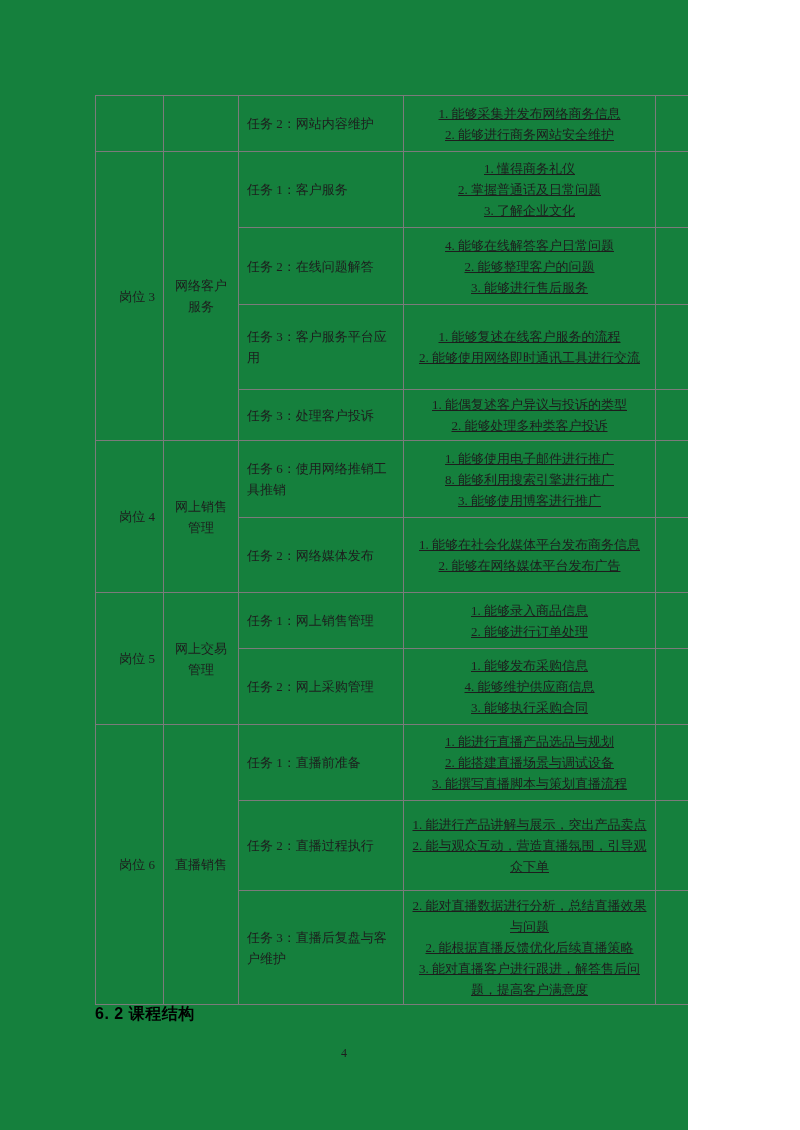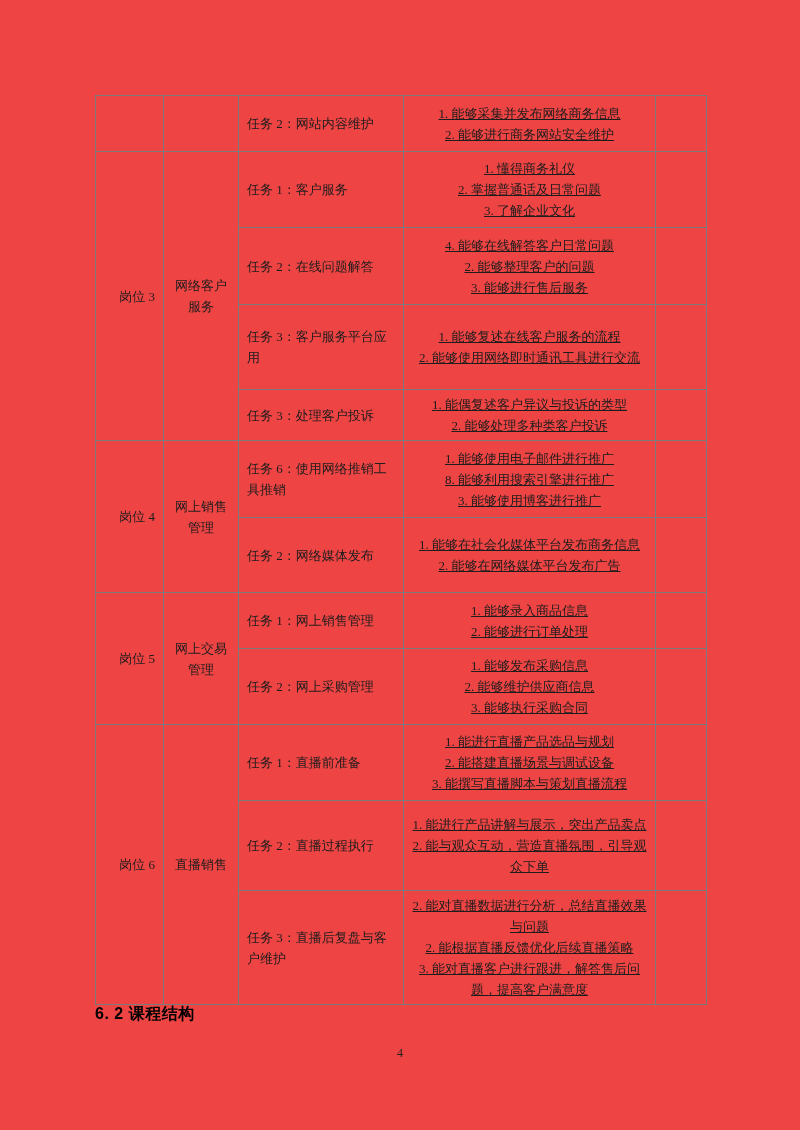--- a/index.html
+++ b/index.html
@@ -1,21 +1,21 @@
 <!DOCTYPE html>
 <html><head>
 <meta charset="utf-8">
 <style>
   * { margin: 0; padding: 0; box-sizing: border-box; }
   html, body { background: #ffffff; }
   .page {
     position: relative;
-    width: 800px;
+    width: 688px;
     height: 1130px;
-    background: #ef4444;
+    background: #15803d;
     font-family: "Liberation Serif", "DejaVu Serif", serif;
     color: #1d1d1d;
     overflow: hidden;
   }
   table.jobs {
     position: absolute;
     left: 95px;
     top: 95px;
     width: 611px;
     border-collapse: collapse;
@@ -157,21 +157,21 @@
       <td class="abil">
         <div class="ab">1. 能够录入商品信息</div>
         <div class="ab">2. 能够进行订单处理</div>
       </td>
       <td class="slot"></td>
     </tr>
     <tr style="height:76px">
       <td class="task">任务 2：网上采购管理</td>
       <td class="abil">
         <div class="ab">1. 能够发布采购信息</div>
-        <div class="ab">2. 能够维护供应商信息</div>
+        <div class="ab">4. 能够维护供应商信息</div>
         <div class="ab">3. 能够执行采购合同</div>
       </td>
       <td class="slot"></td>
     </tr>
 
     <tr style="height:76px">
       <td class="pos" rowspan="3">岗位 6</td>
       <td class="name" rowspan="3">直播销售</td>
       <td class="task">任务 1：直播前准备</td>
       <td class="abil">

